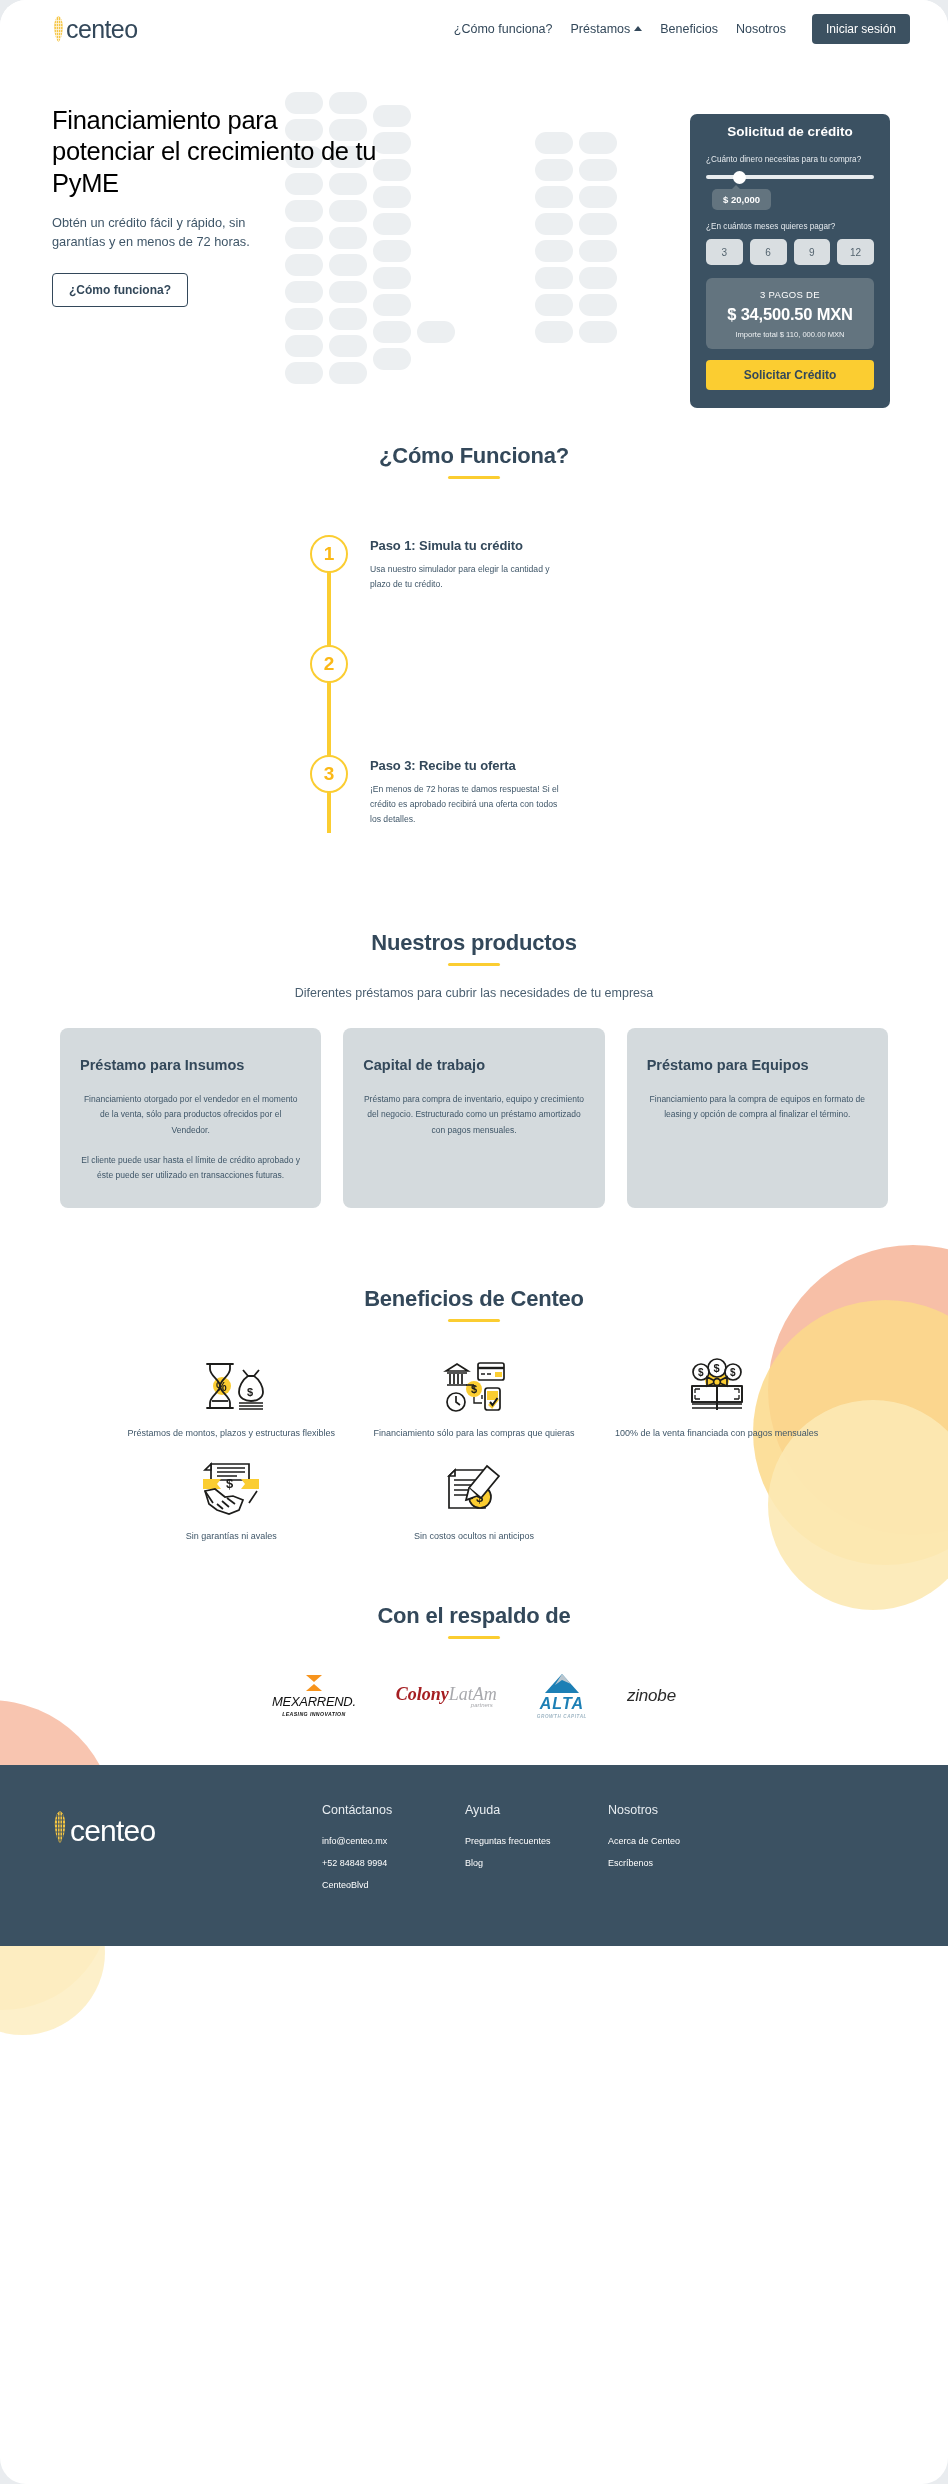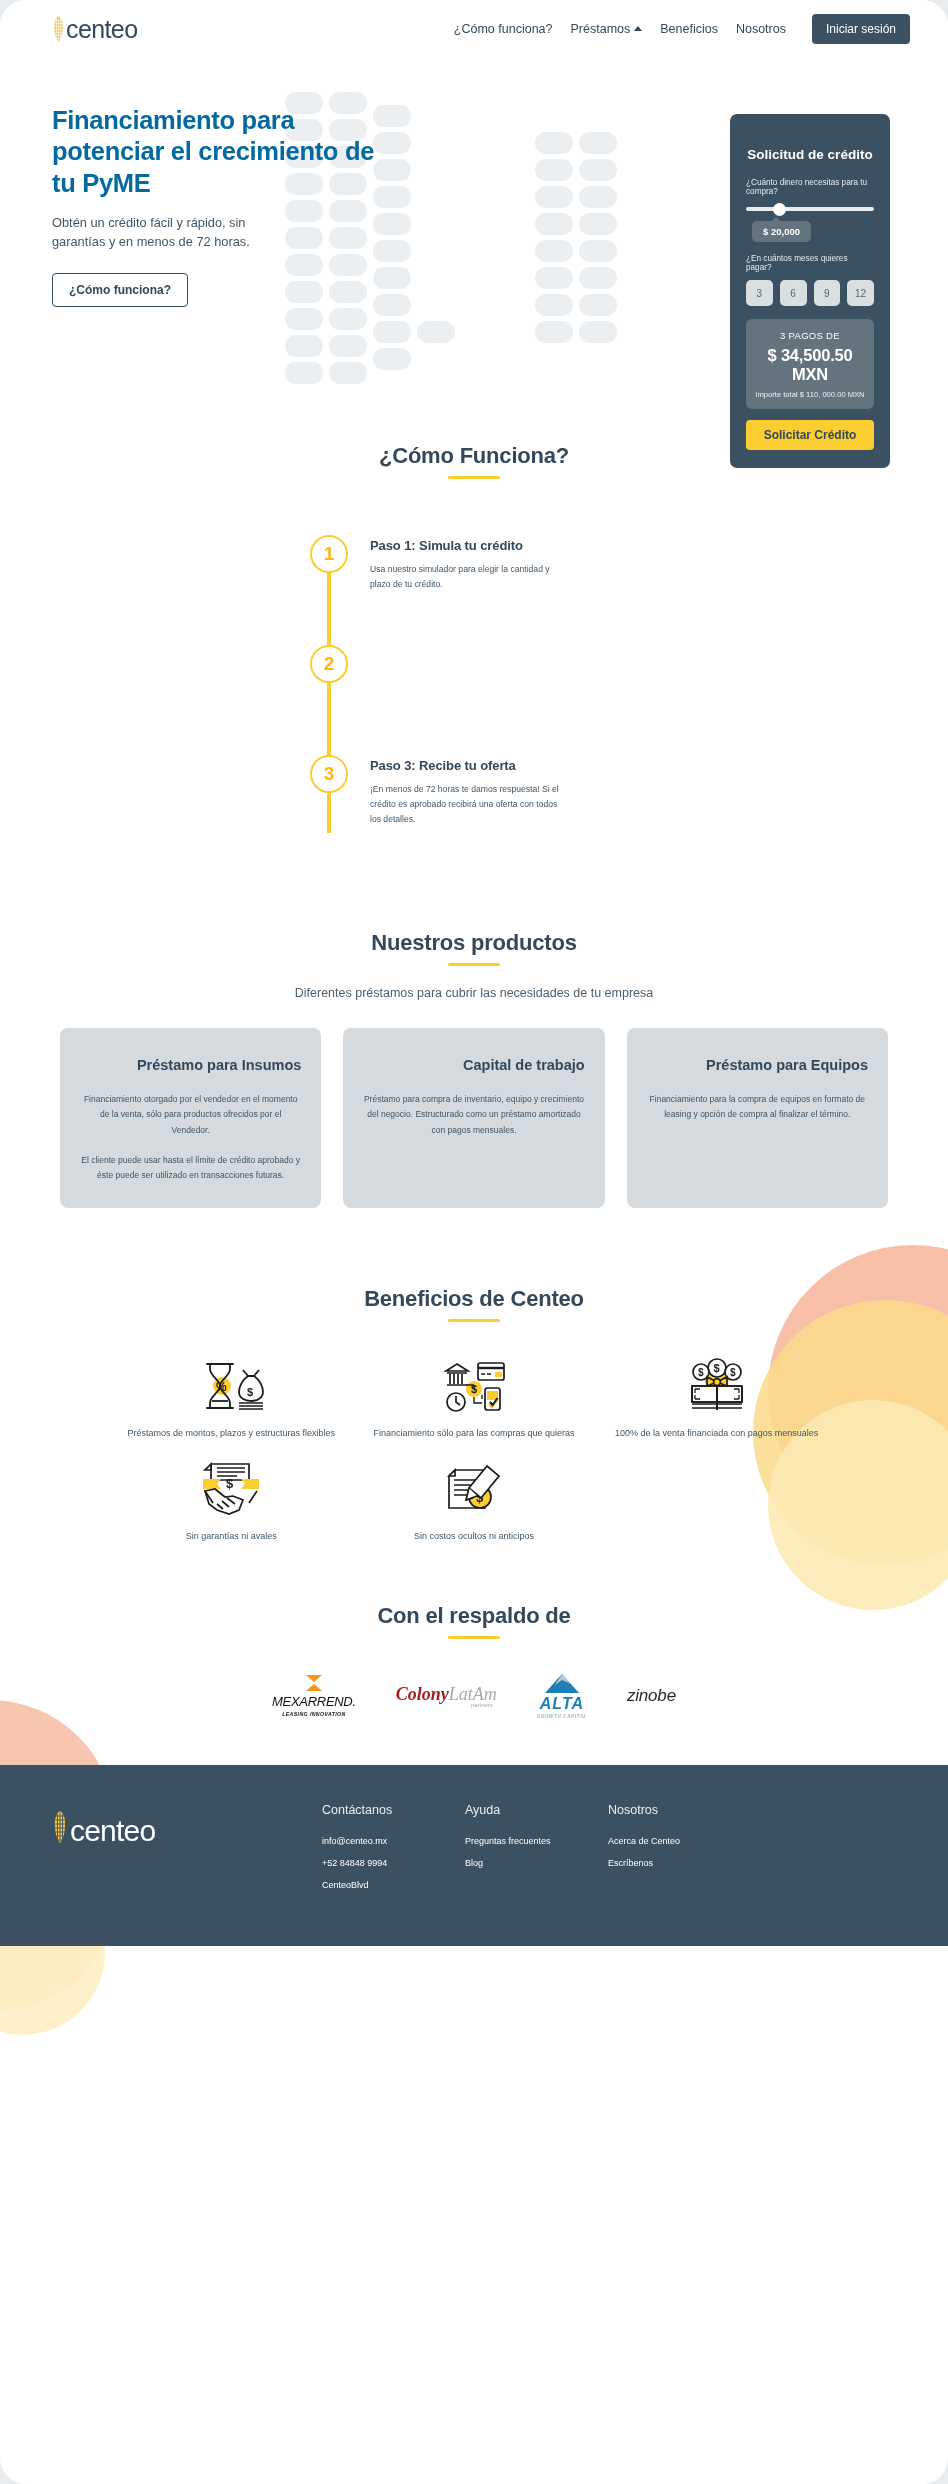--- a/index.html
+++ b/index.html
@@ -108,22 +108,22 @@
   }
   .hero-left {
     position: relative;
     z-index: 10;
     padding-top: 48px;
     width: 330px;
   }
   .hero-title {
     font-size: 25.5px;
     line-height: 1.23;
-    font-weight: 700;
-    color: #0369a1;
+    font-weight: 400;
+    color: #000000;
     letter-spacing: -0.3px;
   }
   .hero-sub {
     margin-top: 14px;
     font-size: 12.8px;
     line-height: 1.5;
     color: #3f5668;
     max-width: 250px;
   }
   .hero-cta {
@@ -138,24 +138,24 @@
     border-radius: 4px;
     cursor: pointer;
     font-family: inherit;
   }
 
   
   .credit-card {
     position: absolute;
     right: 58px;
     top: 57px;
-    width: 160px;
+    width: 200px;
     background: #3b5162;
     border-radius: 7px;
-    padding: 33px 16px 18px;
+    padding: 10px 16px 18px;
     z-index: 20;
     margin-left: 8px;
   }
   .credit-title {
     text-align: center;
     color: #ffffff;
     font-size: 13.5px;
     font-weight: 700;
     margin-bottom: 16px;
   }
@@ -331,21 +331,21 @@
     margin-top: 28px;
   }
   .product-card {
     flex: 1;
     background: #d4dadd;
     border-radius: 8px;
     padding: 28px 20px 24px;
     min-height: 178px;
   }
   .product-title {
-    text-align: right;
+    text-align: left;
     font-size: 14.5px;
     font-weight: 700;
     color: #33485a;
     line-height: 1.35;
   }
   .product-text {
     margin-top: 16px;
     text-align: center;
     font-size: 8.5px;
     line-height: 1.85;

